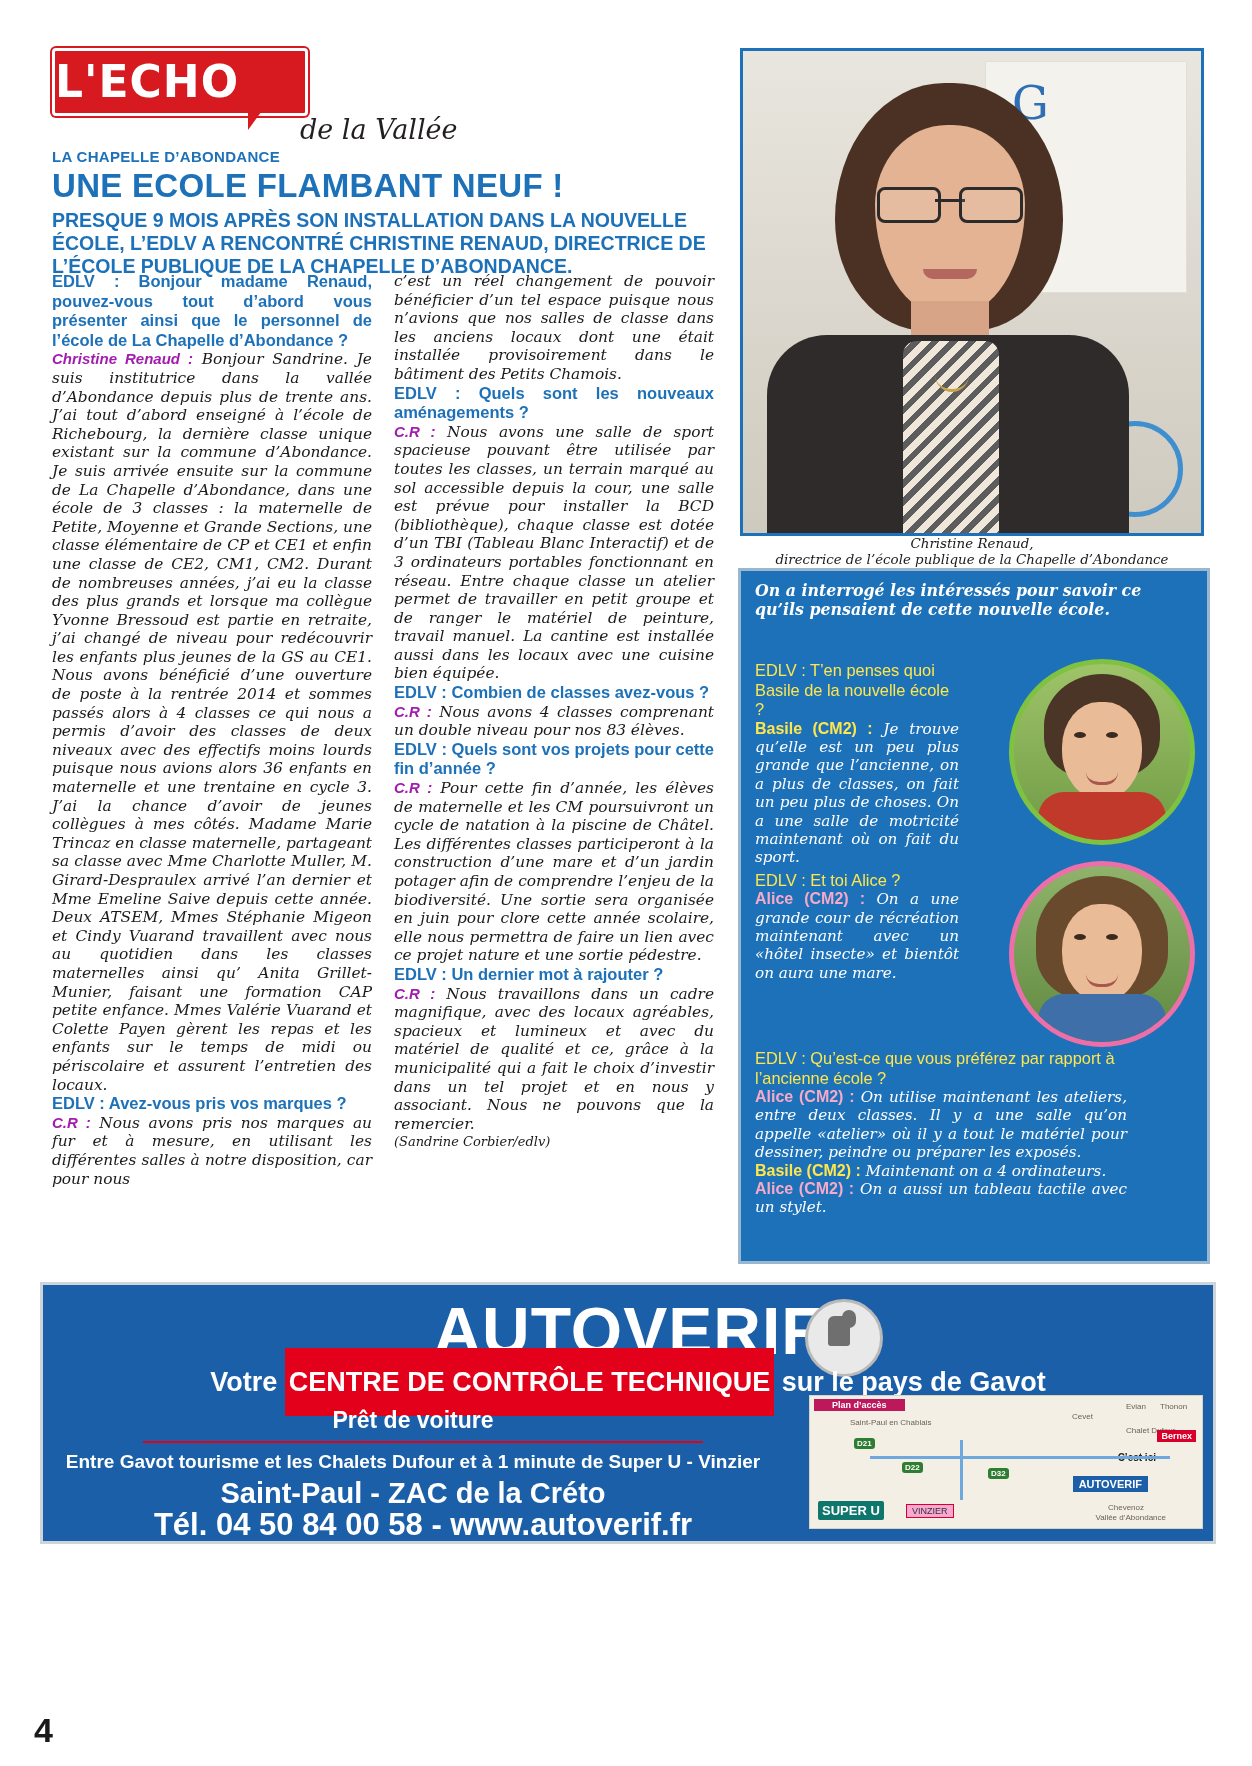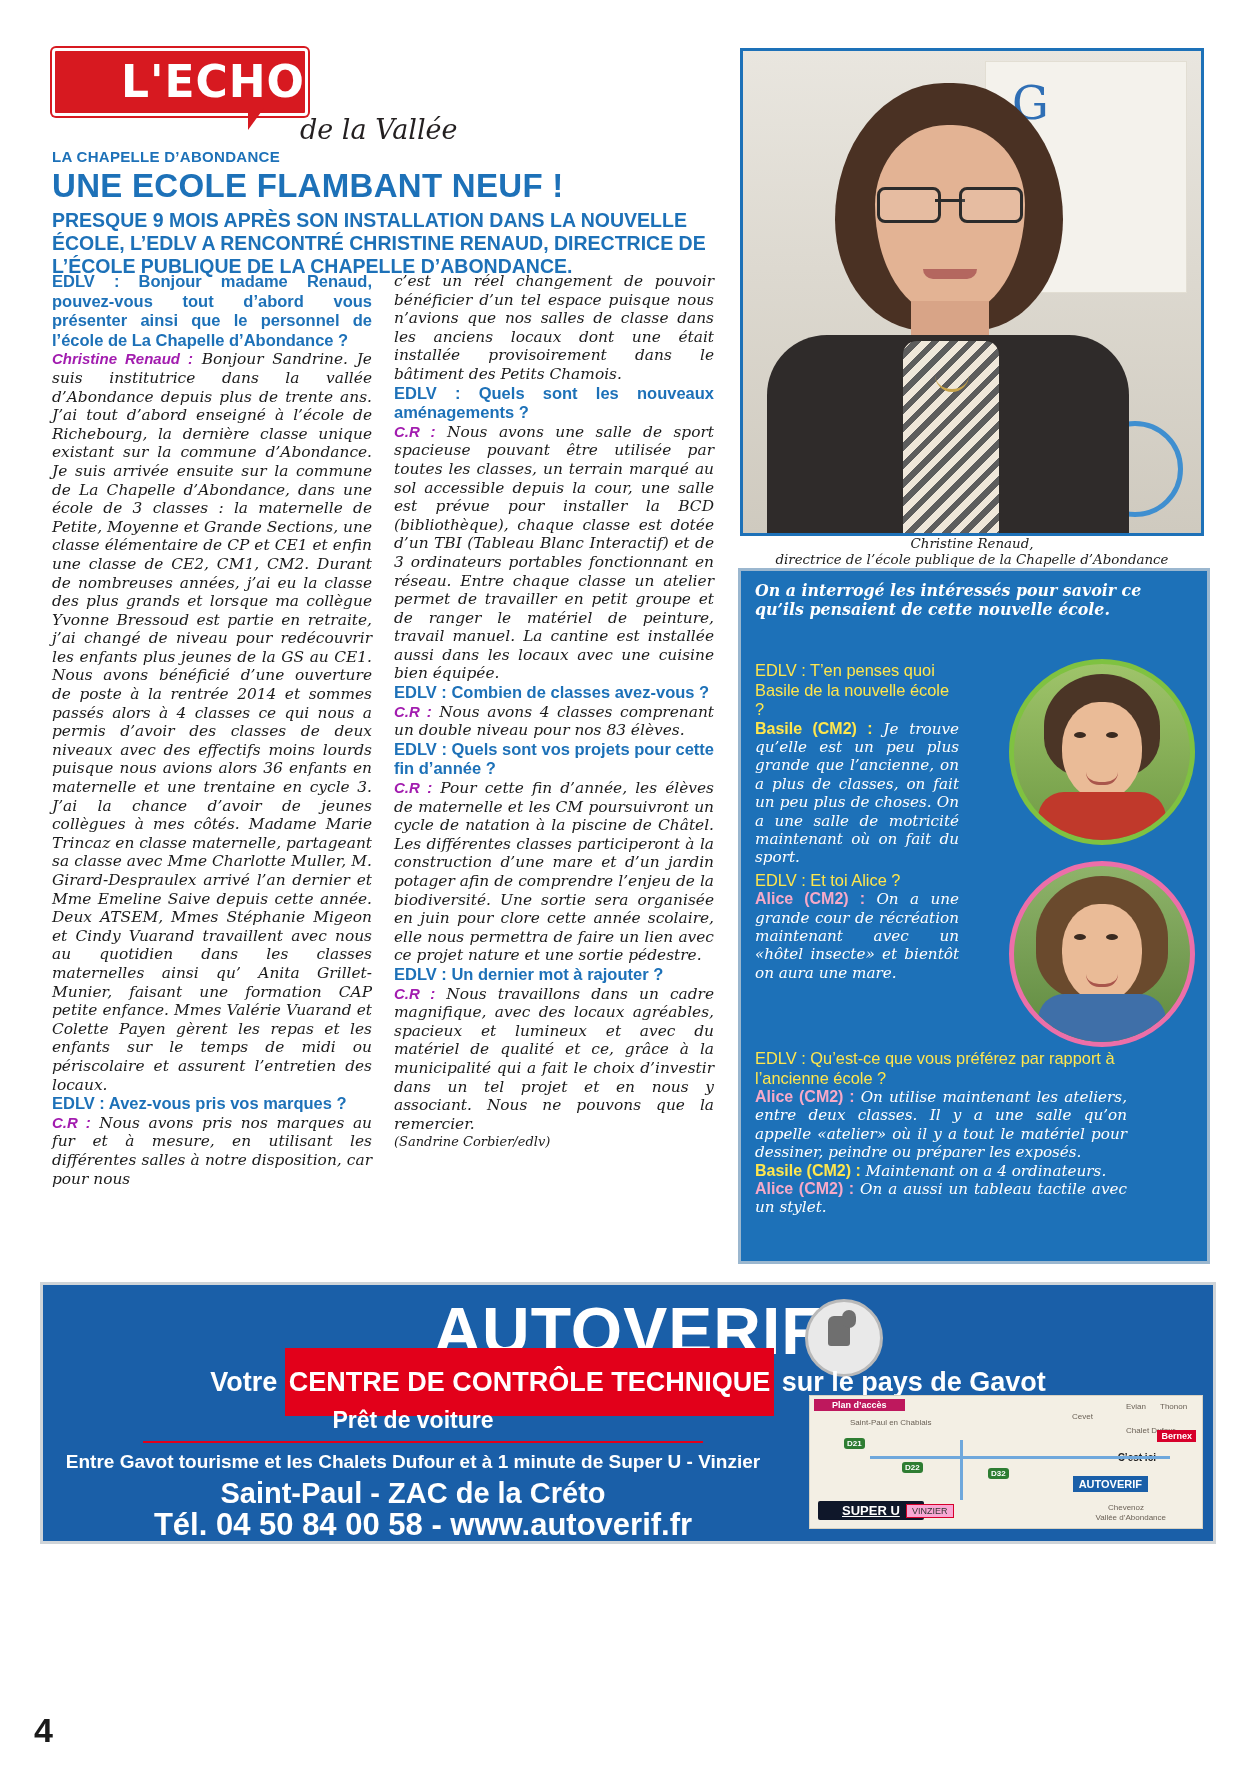--- a/index.html
+++ b/index.html
@@ -34,21 +34,21 @@
     border-radius: 4px;
     box-shadow: 0 0 0 2px #d71920;
   }
   .logo-box .logo-text {
     color: #ffffff;
     font-family: "DejaVu Sans", sans-serif;
     font-weight: bold;
     font-size: 44px;
     letter-spacing: 1px;
     line-height: 62px;
-    text-align: right;
+    text-align: left;
     display: block;
     border-radius: 21px;
   }
   .logo-tail {
     position: absolute;
     left: 196px;
     top: 60px;
     width: 0;
     height: 0;
     border-left: 16px solid #d71920;
@@ -445,23 +445,23 @@
     background: #2e7d32;
     border-radius: 3px;
     padding: 1px 3px;
   }
   .map-plan {
     position:absolute; left:4px; top:3px;
     background:#be185d; color:#fff; font-size:9px; font-weight:bold;
     font-family:"Liberation Sans", sans-serif; padding:1px 18px;
   }
   .map-superu {
-    position:absolute; left:8px; bottom:8px; background:#0f172a; color:#fff;
+    position:absolute; left:8px; bottom:8px; background:#0f766e; color:#fff;
     font-family:"Liberation Sans", sans-serif; font-weight:bold; font-size:13px;
-    padding:2px 24px; border-radius:2px;text-decoration:underline;
+    padding:2px 4px; border-radius:2px;
   }
   .map-vinzier {
     position:absolute; left:96px; bottom:10px; border:1px solid #d7002b;
     color:#333; font-family:"Liberation Sans", sans-serif; font-size:9px;
     padding:1px 5px; background:#f9a8d4;
   }
   .map-av {
     position:absolute; right:54px; bottom:36px; background:#1a5fa8; color:#fff;
     font-family:"Liberation Sans", sans-serif; font-weight:bold; font-size:11px;
     padding:2px 6px;
@@ -606,21 +606,21 @@
     <span class="map-label" style="left:350px; top:6px;">Thonon</span>
     <span class="map-label" style="left:262px; top:16px;">Cevet</span>
     <span class="map-label" style="left:316px; top:30px;">Chalet Dufour</span>
     <span class="map-label" style="right:46px; top:56px; font-size:10px; font-weight:bold; color:#222;">C’est ici</span>
     <span class="map-label" style="right:58px; bottom:16px;">Chevenoz</span>
     <span class="map-label" style="right:36px; bottom:6px;">Vallée d’Abondance</span>
     <div class="map-road" style="left:60px; top:60px; width:300px;"></div>
     <div class="map-road" style="left:150px; top:44px; width:3px; height:60px;"></div>
     <span class="map-badge" style="left:92px; top:66px;">D22</span>
     <span class="map-badge" style="left:178px; top:72px;">D32</span>
-    <span class="map-badge" style="left:34px; top:42px;">D21</span>
+    <span class="map-badge" style="left:44px; top:42px;">D21</span>
     <span class="map-superu">SUPER U</span>
     <span class="map-vinzier">VINZIER</span>
     <span class="map-av">AUTOVERIF</span>
     <span class="map-bernex">Bernex</span>
   </div>
 </div>
 
 <div id="page-num">4</div>
 
 </body></html>

